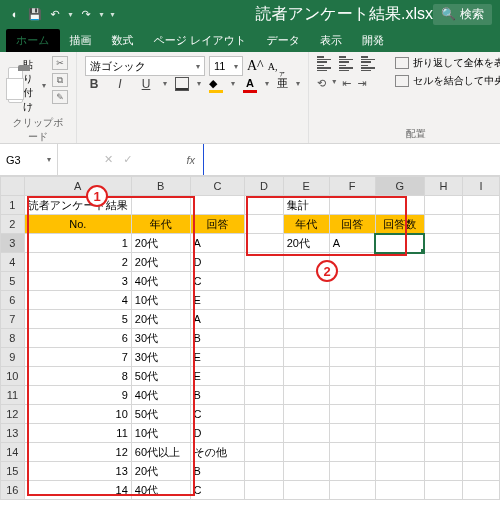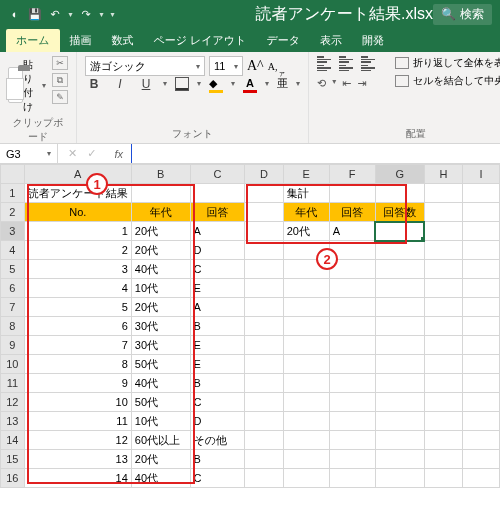--- a/index.html
+++ b/index.html
@@ -10,21 +10,21 @@
   .qat { display: flex; align-items: center; gap: 6px; padding: 0 8px; }
   .qat-icon { width: 14px; height: 14px; display: flex; align-items: center; justify-content: center; font-size: 11px; color: #fff; opacity: .95; }
   .qat-sep { width: 5px; text-align: center; font-size: 8px; opacity: .8; }
   .title-center { flex: 1; text-align: right; font-size: 16px; }
   .title-right { display: flex; align-items: center; padding-right: 8px; gap: 4px; font-size: 12px; }
   .search-box { display: flex; align-items: center; gap: 4px; background: rgba(255,255,255,.15); padding: 2px 8px; border-radius: 2px; }
   
   
   .tabs { height: 24px; background: #217346; display: flex; align-items: flex-end; padding-left: 6px; }
   .tab { padding: 4px 10px 4px; font-size: 11px; color: #fff; cursor: pointer; }
-  .tab.active { background: #fef9c3; color: #217346; border-radius: 2px 2px 0 0; }
+  .tab.active { background: #000000; color: #217346; border-radius: 2px 2px 0 0; }
   
   
   .ribbon { background: #f3f2f1; border-bottom: 1px solid #d6d6d6; height: 92px; display: flex; }
   .group { border-right: 1px solid #e1e1e1; padding: 4px 8px 2px; display: flex; flex-direction: column; justify-content: space-between; }
   .group-label { text-align: center; font-size: 10px; color: #666; padding-top: 2px; }
   .group-content { display: flex; align-items: flex-start; gap: 6px; flex: 1; }
   
   .paste-btn { display: flex; flex-direction: row; align-items: center; width: 38px; }
   .paste-icon { width: 30px; height: 36px; background: #fff; border: 1px solid #c9c9c9; border-radius: 2px; position: relative; }
   .paste-icon::before { content: ""; position: absolute; top: -3px; left: 9px; width: 12px; height: 6px; background: #888; border-radius: 2px 2px 0 0; }
@@ -58,21 +58,21 @@
   .align-grid { display: grid; grid-template-columns: repeat(3, 18px); gap: 2px 4px; }
   .al { display: flex; flex-direction: column; gap: 1px; width: 14px; }
   .al span { height: 1.5px; background: #555; }
   .al.v span:nth-child(1) { width: 50%; } .al.v span:nth-child(2) { width: 100%; } .al.v span:nth-child(3) { width: 70%; }
   
   .align-extra { display: flex; flex-direction: column; gap: 4px; margin-left: 10px; font-size: 10px; }
   .ext-row { display: flex; align-items: center; gap: 4px; white-space: nowrap; }
   .ext-ic { width: 14px; height: 12px; border: 1px solid #888; }
   
   
-  .fxrow { height: 20px; border-bottom: 1px solid #d6d6d6; display: flex; align-items: center; background: #fff; }
+  .fxrow { height: 32px; border-bottom: 1px solid #d6d6d6; display: flex; align-items: center; background: #fff; gap: 36px; }
   .namebox { width: 58px; border-right: 1px solid #d6d6d6; padding: 0 6px; font-size: 11px; display: flex; align-items: center; justify-content: space-between; height: 100%; }
   .fx-lbl { padding: 0 8px; font-style: italic; color: #666; border-right: 1px solid #1d4ed8; height: 100%; display: flex; align-items: center; }
   .fx-input { flex: 1; padding: 0 6px; }
   .fx-btns { display: flex; gap: 10px; padding: 0 10px; color: #bbb; }
   
   
   .sheet { position: relative; }
   table.grid { border-collapse: collapse; table-layout: fixed; }
   table.grid th, table.grid td { border: 1px solid #d6d6d6; font-size: 11px; height: 19px; padding: 0 3px; overflow: hidden; white-space: nowrap; }
   table.grid th { background: #e6e6e6; font-weight: normal; text-align: center; color: #333; }
@@ -162,21 +162,20 @@
         <span class="border-ic"></span>
           <span class="caret">▾</span>
         <span class="fill-ic">◆</span>
           <span class="caret">▾</span>
         <span class="fontcolor-ic">A</span>
           <span class="caret">▾</span>
         <span class="ruby-ic">亜</span>
           <span class="caret">▾</span>
       </div>
     </div>
-    <div class="group-label">フォント</div>
   </div>
 
   <div class="group" style="flex:1">
     <div class="group-content">
       <div>
         <div class="align-grid" style="margin-bottom:6px">
           <div class="al v">
               <span></span>
               <span></span>
               <span></span>

